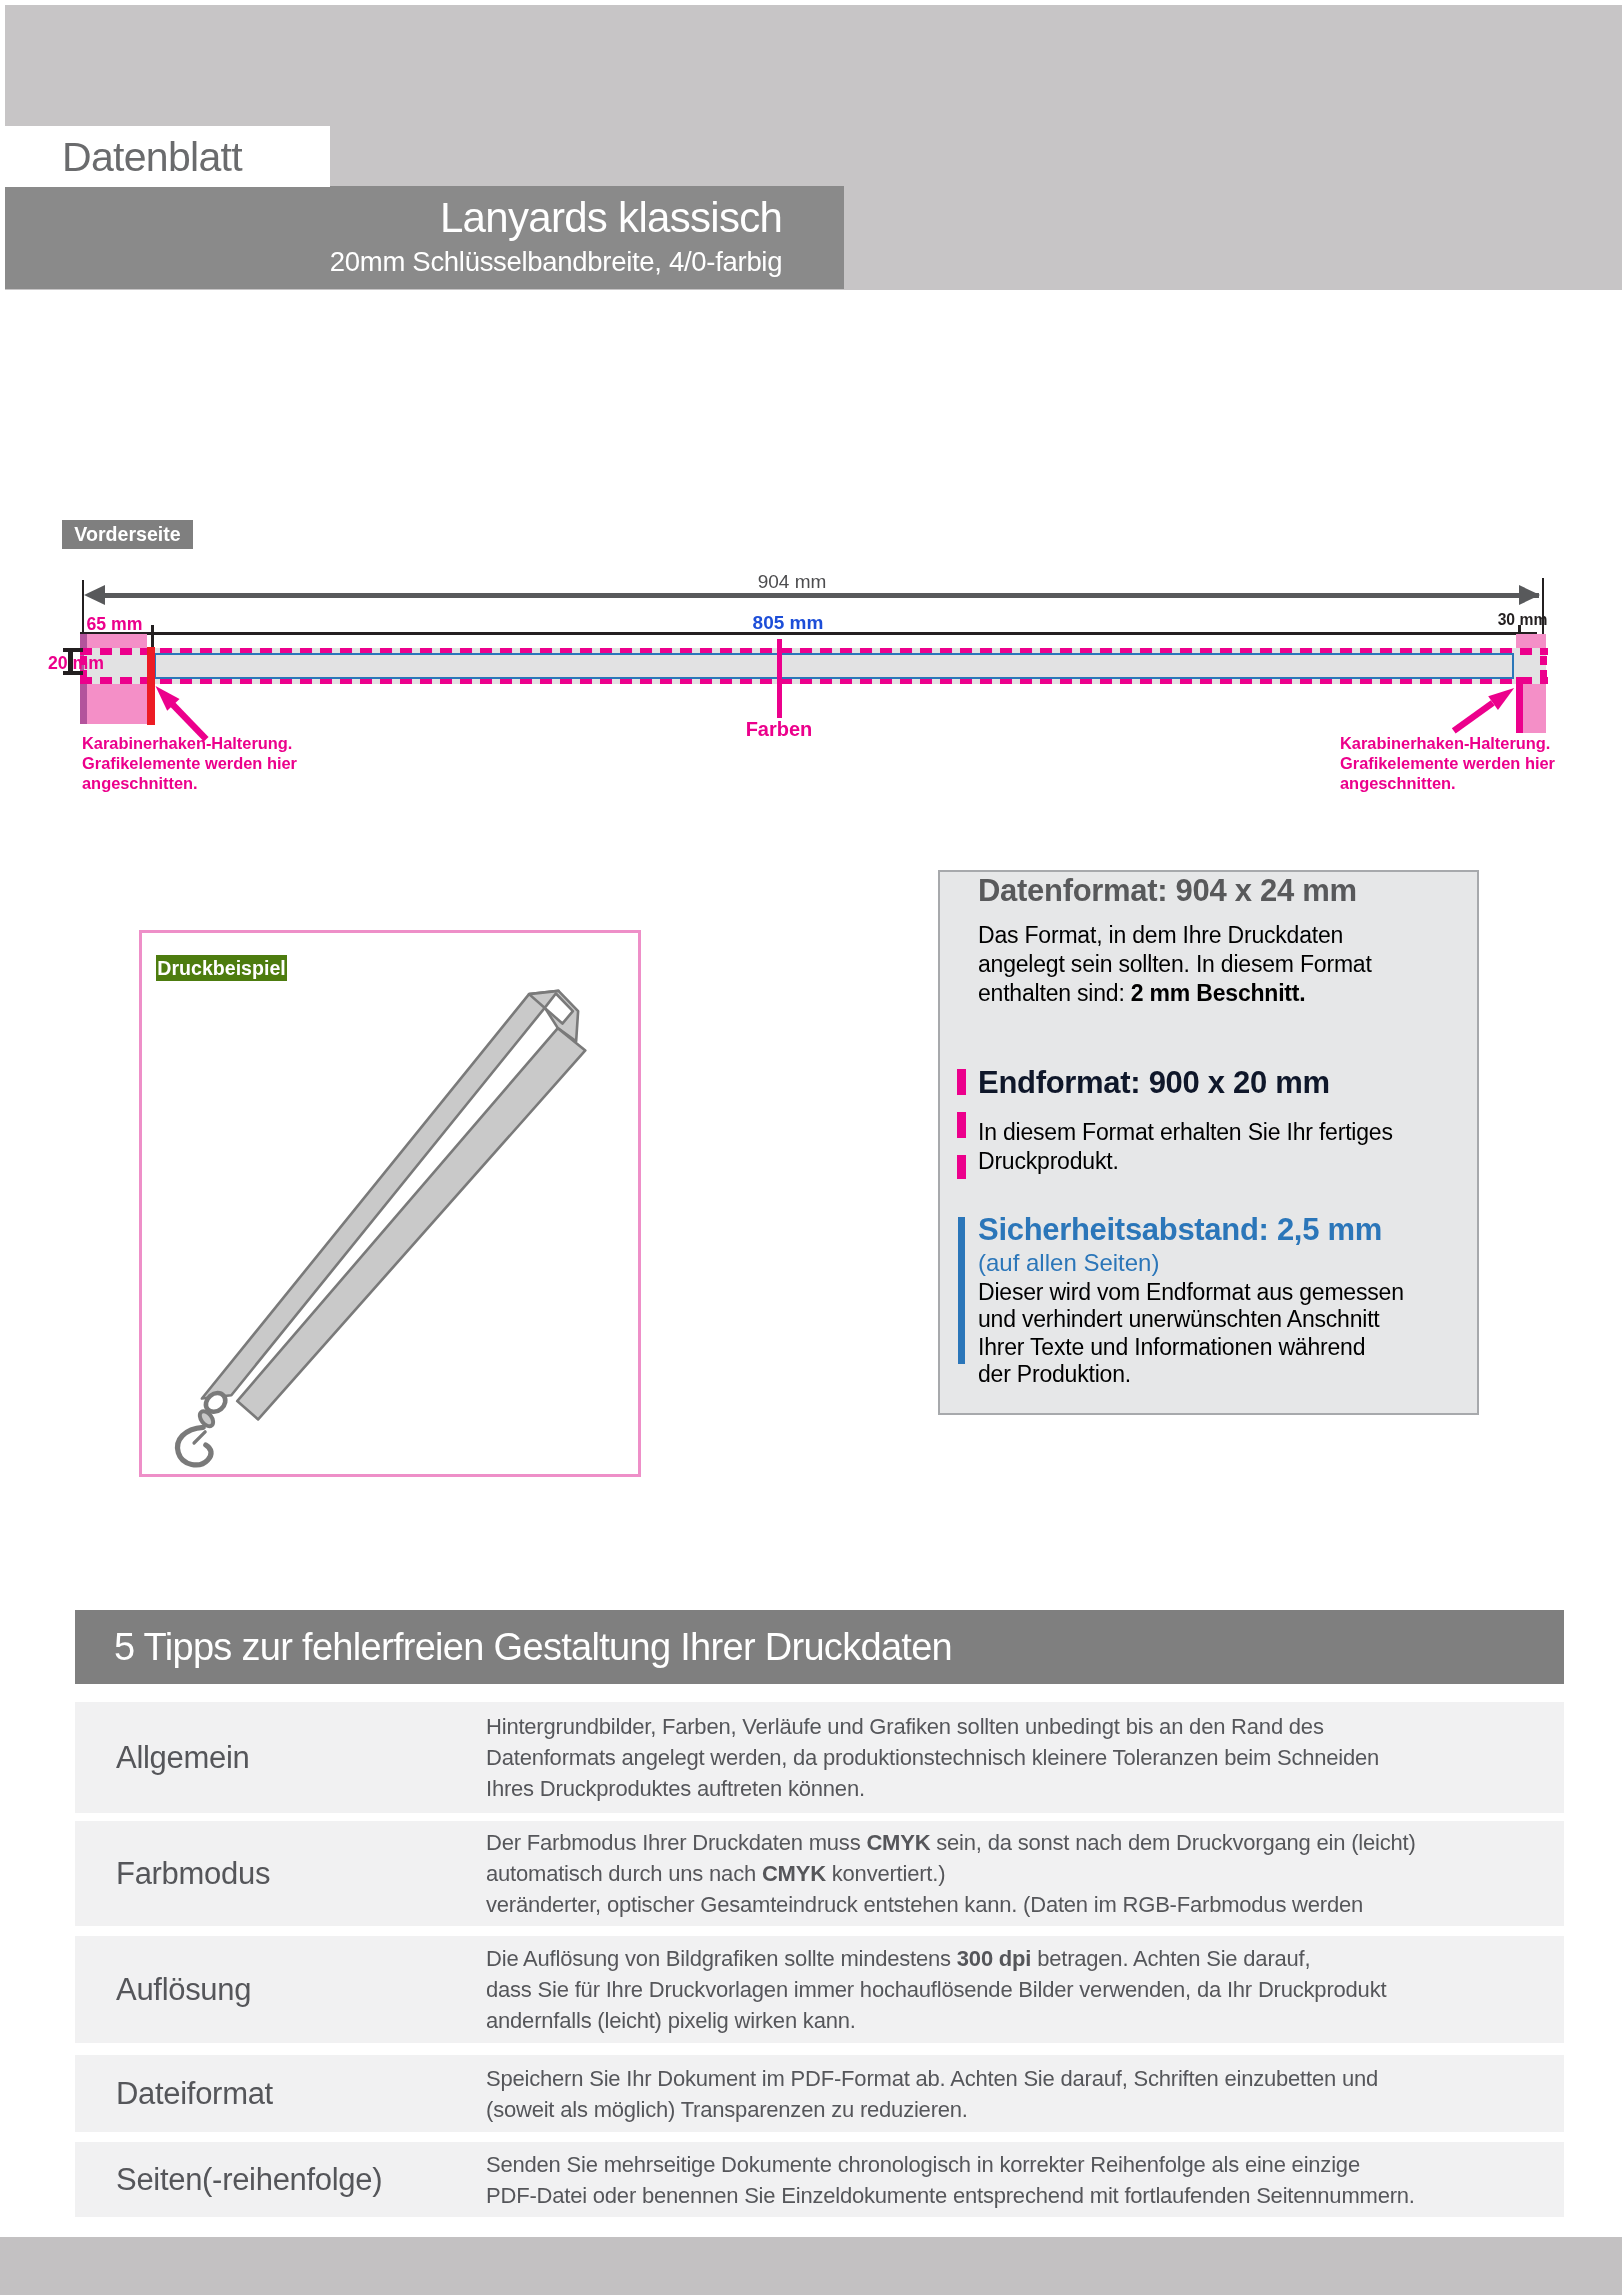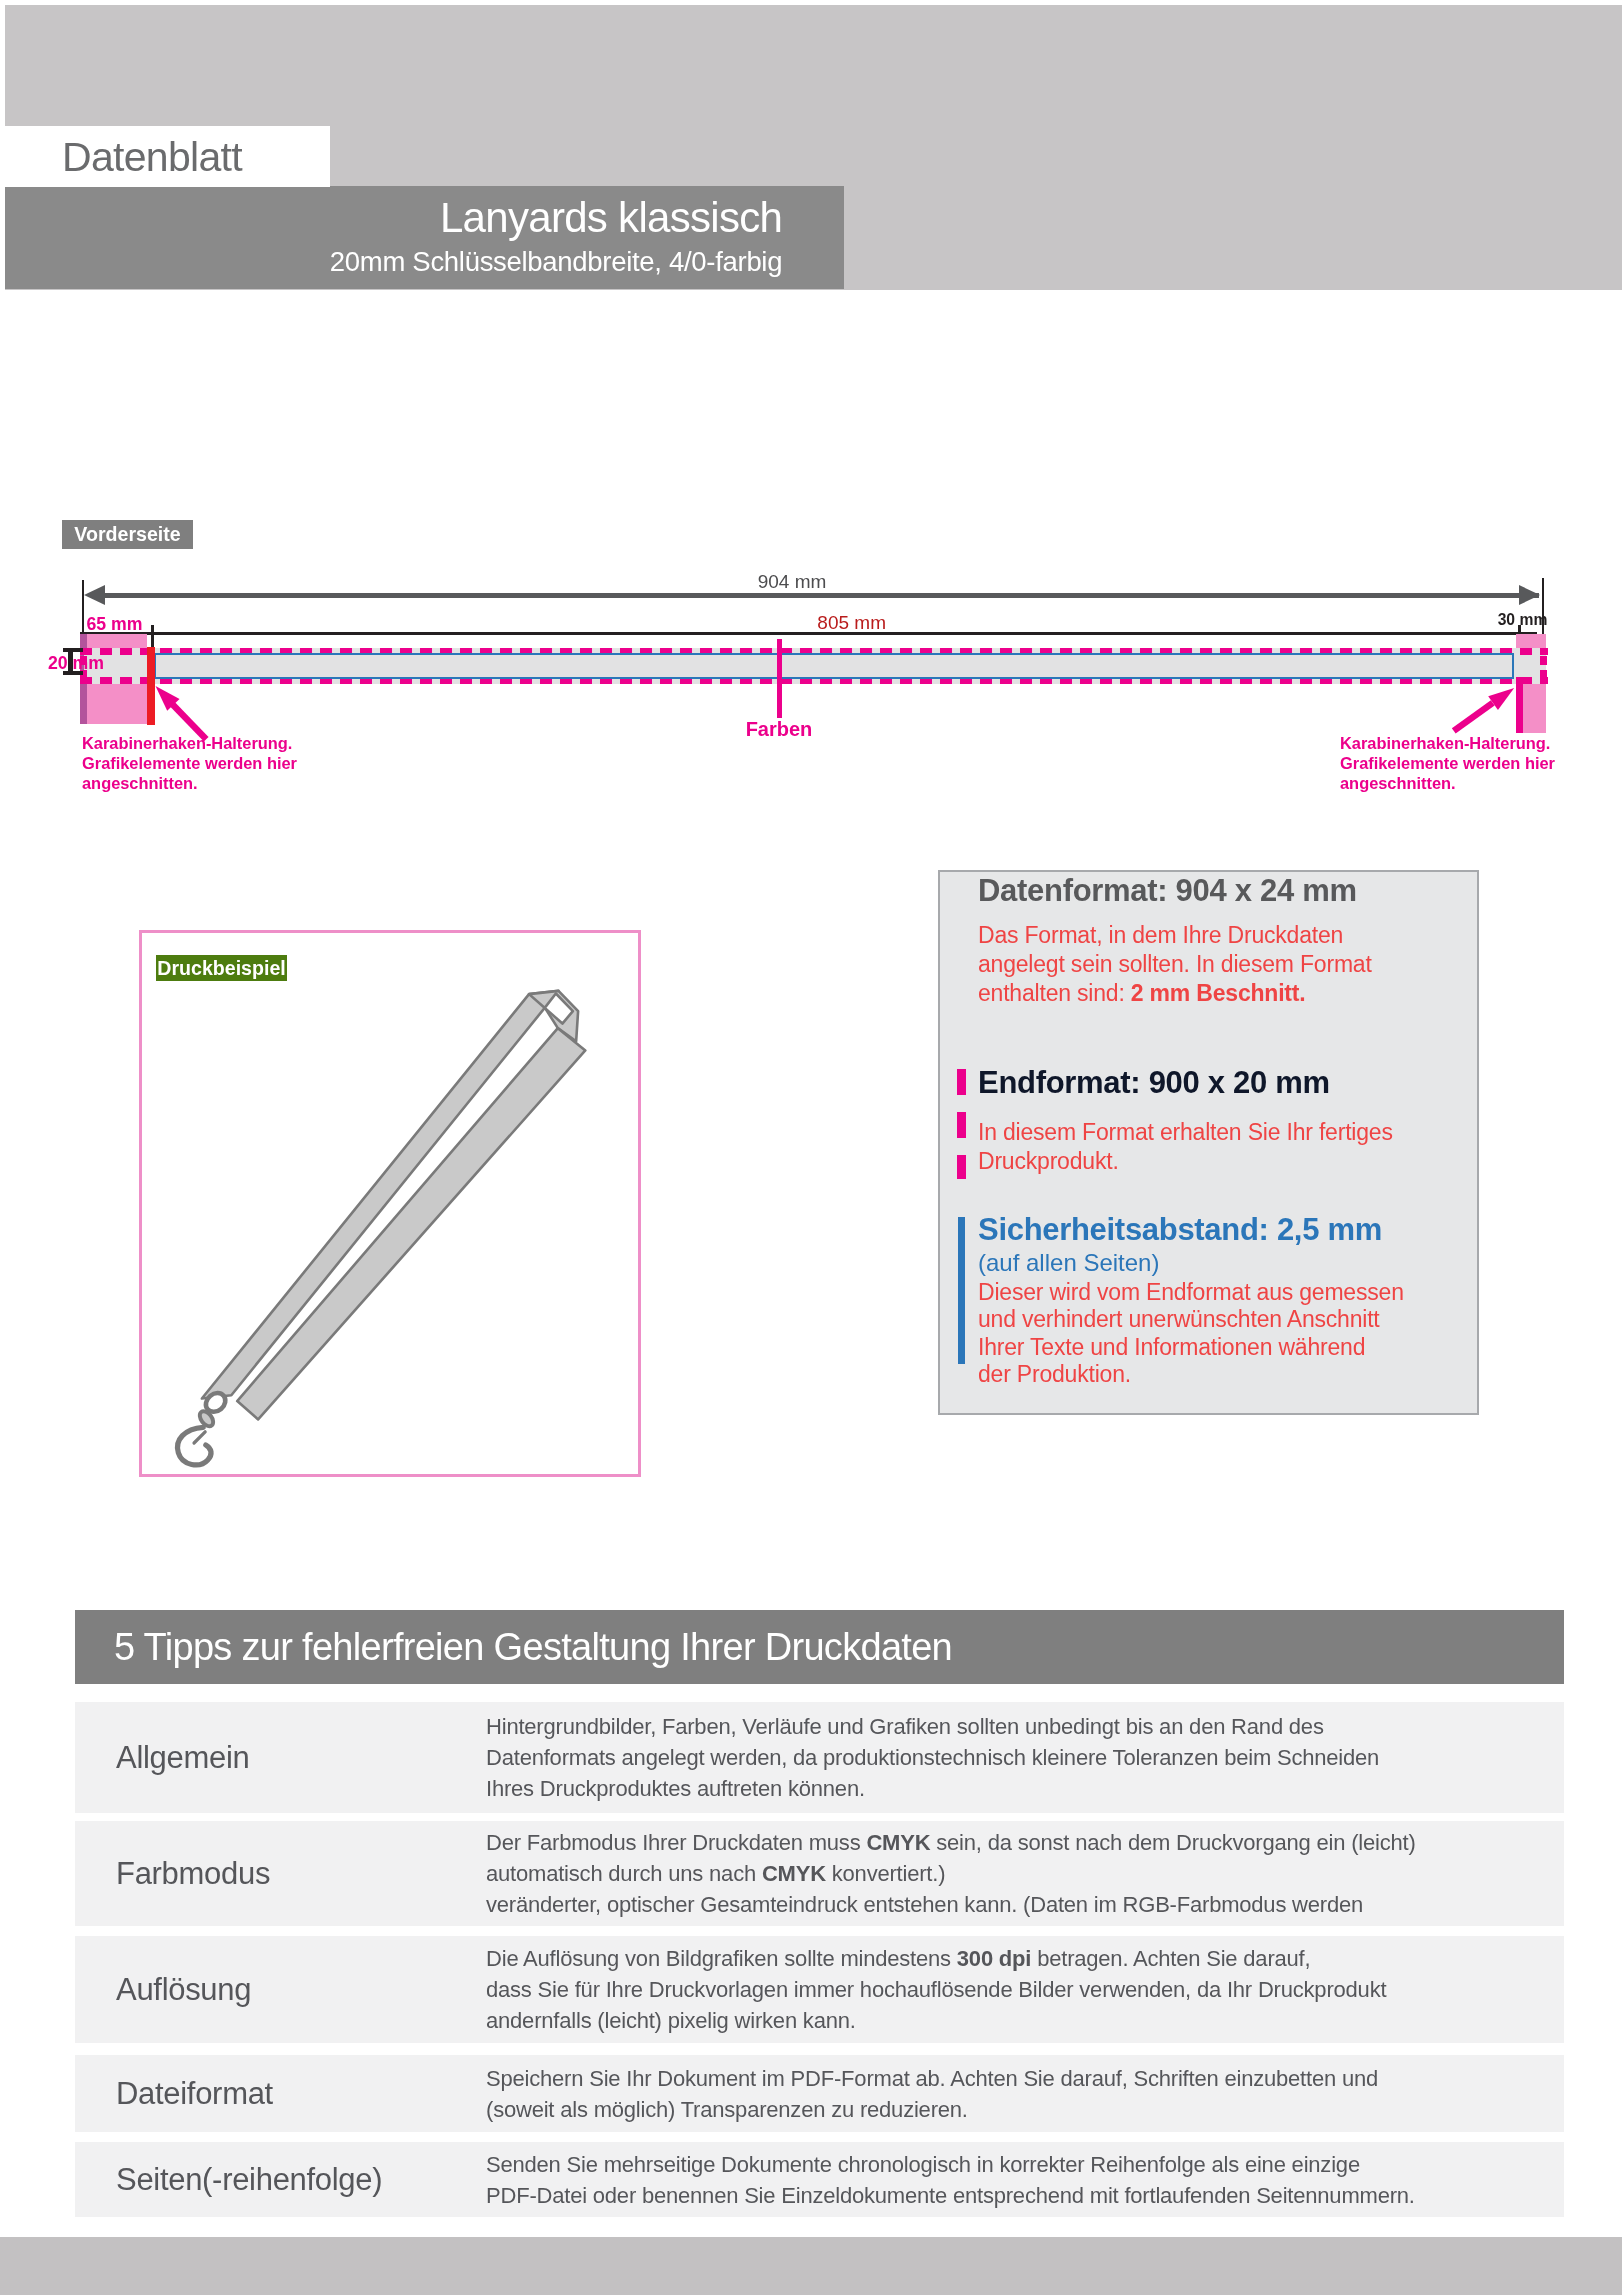--- a/index.html
+++ b/index.html
@@ -19,21 +19,21 @@
   #vorderseite-box{left:62px;top:520px;width:131px;height:29.4px;background:#7f7f7f;display:flex;align-items:center;justify-content:center;color:#fff;font-size:19.6px;font-weight:700;}
   #dim904-line{left:92px;top:593px;width:1447px;height:5.2px;background:#58595b;}
   #dim904-head-l{left:84px;top:585px;width:0;height:0;border-top:10.5px solid transparent;border-bottom:10.5px solid transparent;border-right:21px solid #58595b;}
   #dim904-head-r{left:1519px;top:585px;width:0;height:0;border-top:10.5px solid transparent;border-bottom:10.5px solid transparent;border-left:21px solid #58595b;}
   #dim904-end-l{left:82px;top:580px;width:2px;height:67px;background:#231f20;}
   #dim904-end-r{left:1542px;top:578px;width:2px;height:72px;background:#231f20;}
   #dim904-label{left:694px;top:571px;width:196px;text-align:center;font-size:19px;color:#4d4d4f;}
   #dim805-line{left:80px;top:632px;width:1457px;height:2.6px;background:#231f20;}
   #tick65{left:151px;top:625px;width:2.6px;height:22px;background:#231f20;}
   #tick30{left:1518px;top:625px;width:2.6px;height:26px;background:#231f20;}
-  #dim805-label{left:690px;top:612px;width:196px;text-align:right;font-size:19px;font-weight:400;color:#b91c1c;}
+  #dim805-label{left:690px;top:612px;width:196px;text-align:center;font-size:19px;font-weight:700;color:#1d4ed8;}
   #dim65-label{left:77px;top:614px;width:75px;text-align:center;font-size:17.7px;font-weight:700;color:#ec008c;}
   #dim30-label{left:1497px;top:611px;width:51px;text-align:center;font-size:15.7px;font-weight:700;color:#231f20;}
   #pink-left{left:80px;top:634px;width:67px;height:90px;background:#f48fc7;}
   #pink-left-stripe{left:80px;top:634px;width:7.2px;height:90px;background:#b3549c;}
   #pink-right{left:1516px;top:634px;width:30px;height:99px;background:#f48fc7;}
   #band-fill{left:84px;top:648px;width:1462px;height:36px;background:#e2e2e3;}
   #dash-top{left:80px;top:648px;width:1468px;height:7.2px;background:repeating-linear-gradient(90deg,#ec008c 0 12.4px,rgba(0,0,0,0) 12.4px 20px);}
   #dash-bottom{left:80px;top:677px;width:1468px;height:7.2px;background:repeating-linear-gradient(90deg,#ec008c 0 12.4px,rgba(0,0,0,0) 12.4px 20px);}
   #dash-left-v{left:80px;top:656px;width:7.2px;height:21.6px;background:repeating-linear-gradient(180deg,#ec008c 0 8.5px,rgba(0,0,0,0) 8.5px 14.4px);}
   #dash-right-v{left:1540px;top:656px;width:7.2px;height:21.6px;background:repeating-linear-gradient(180deg,#ec008c 0 8.5px,rgba(0,0,0,0) 8.5px 14.4px);}
@@ -54,21 +54,21 @@
 
   
   #example-box{left:139px;top:930px;width:502px;height:547px;border:3.3px solid #ee8fc8;box-sizing:border-box;background:#ffffff;}
   #example-label{left:156px;top:955px;width:131px;height:26px;background:#4d7c0f;display:flex;align-items:center;justify-content:center;color:#fff;font-size:19.6px;font-weight:700;}
   #lanyard{left:139px;top:930px;}
 
   
   #info-panel{left:938px;top:870px;width:541px;height:545px;background:#e6e7e8;border:2.6px solid #a7a9ac;box-sizing:border-box;}
   .info-title{font-size:31px;font-weight:700;letter-spacing:-0.3px;}
   #info-data-title{left:978px;top:873px;color:#58595b;}
-  .info-line{font-size:23px;color:#ef4444;letter-spacing:-0.2px;}
+  .info-line{font-size:23px;color:#000000;letter-spacing:-0.2px;}
   #info-data-l1{left:978px;top:922px;}
   #info-data-l2{left:978px;top:951px;}
   #info-data-l3{left:978px;top:980px;}
   #info-end-dashes{left:957px;top:1069px;width:8.5px;height:110px;background:repeating-linear-gradient(180deg,#ec008c 0 26px,rgba(0,0,0,0) 26px 43px);}
   #info-end-title{left:978px;top:1065px;color:#0f172a;}
   #info-end-l1{left:978px;top:1119px;}
   #info-end-l2{left:978px;top:1148px;}
   #info-safe-bar{left:958px;top:1217px;width:7.2px;height:147px;background:#2b76b9;}
   #info-safe-title{left:978px;top:1212px;color:#2b76b9;}
   #info-safe-sub{left:978px;top:1249px;font-size:24px;color:#2b76b9;}

